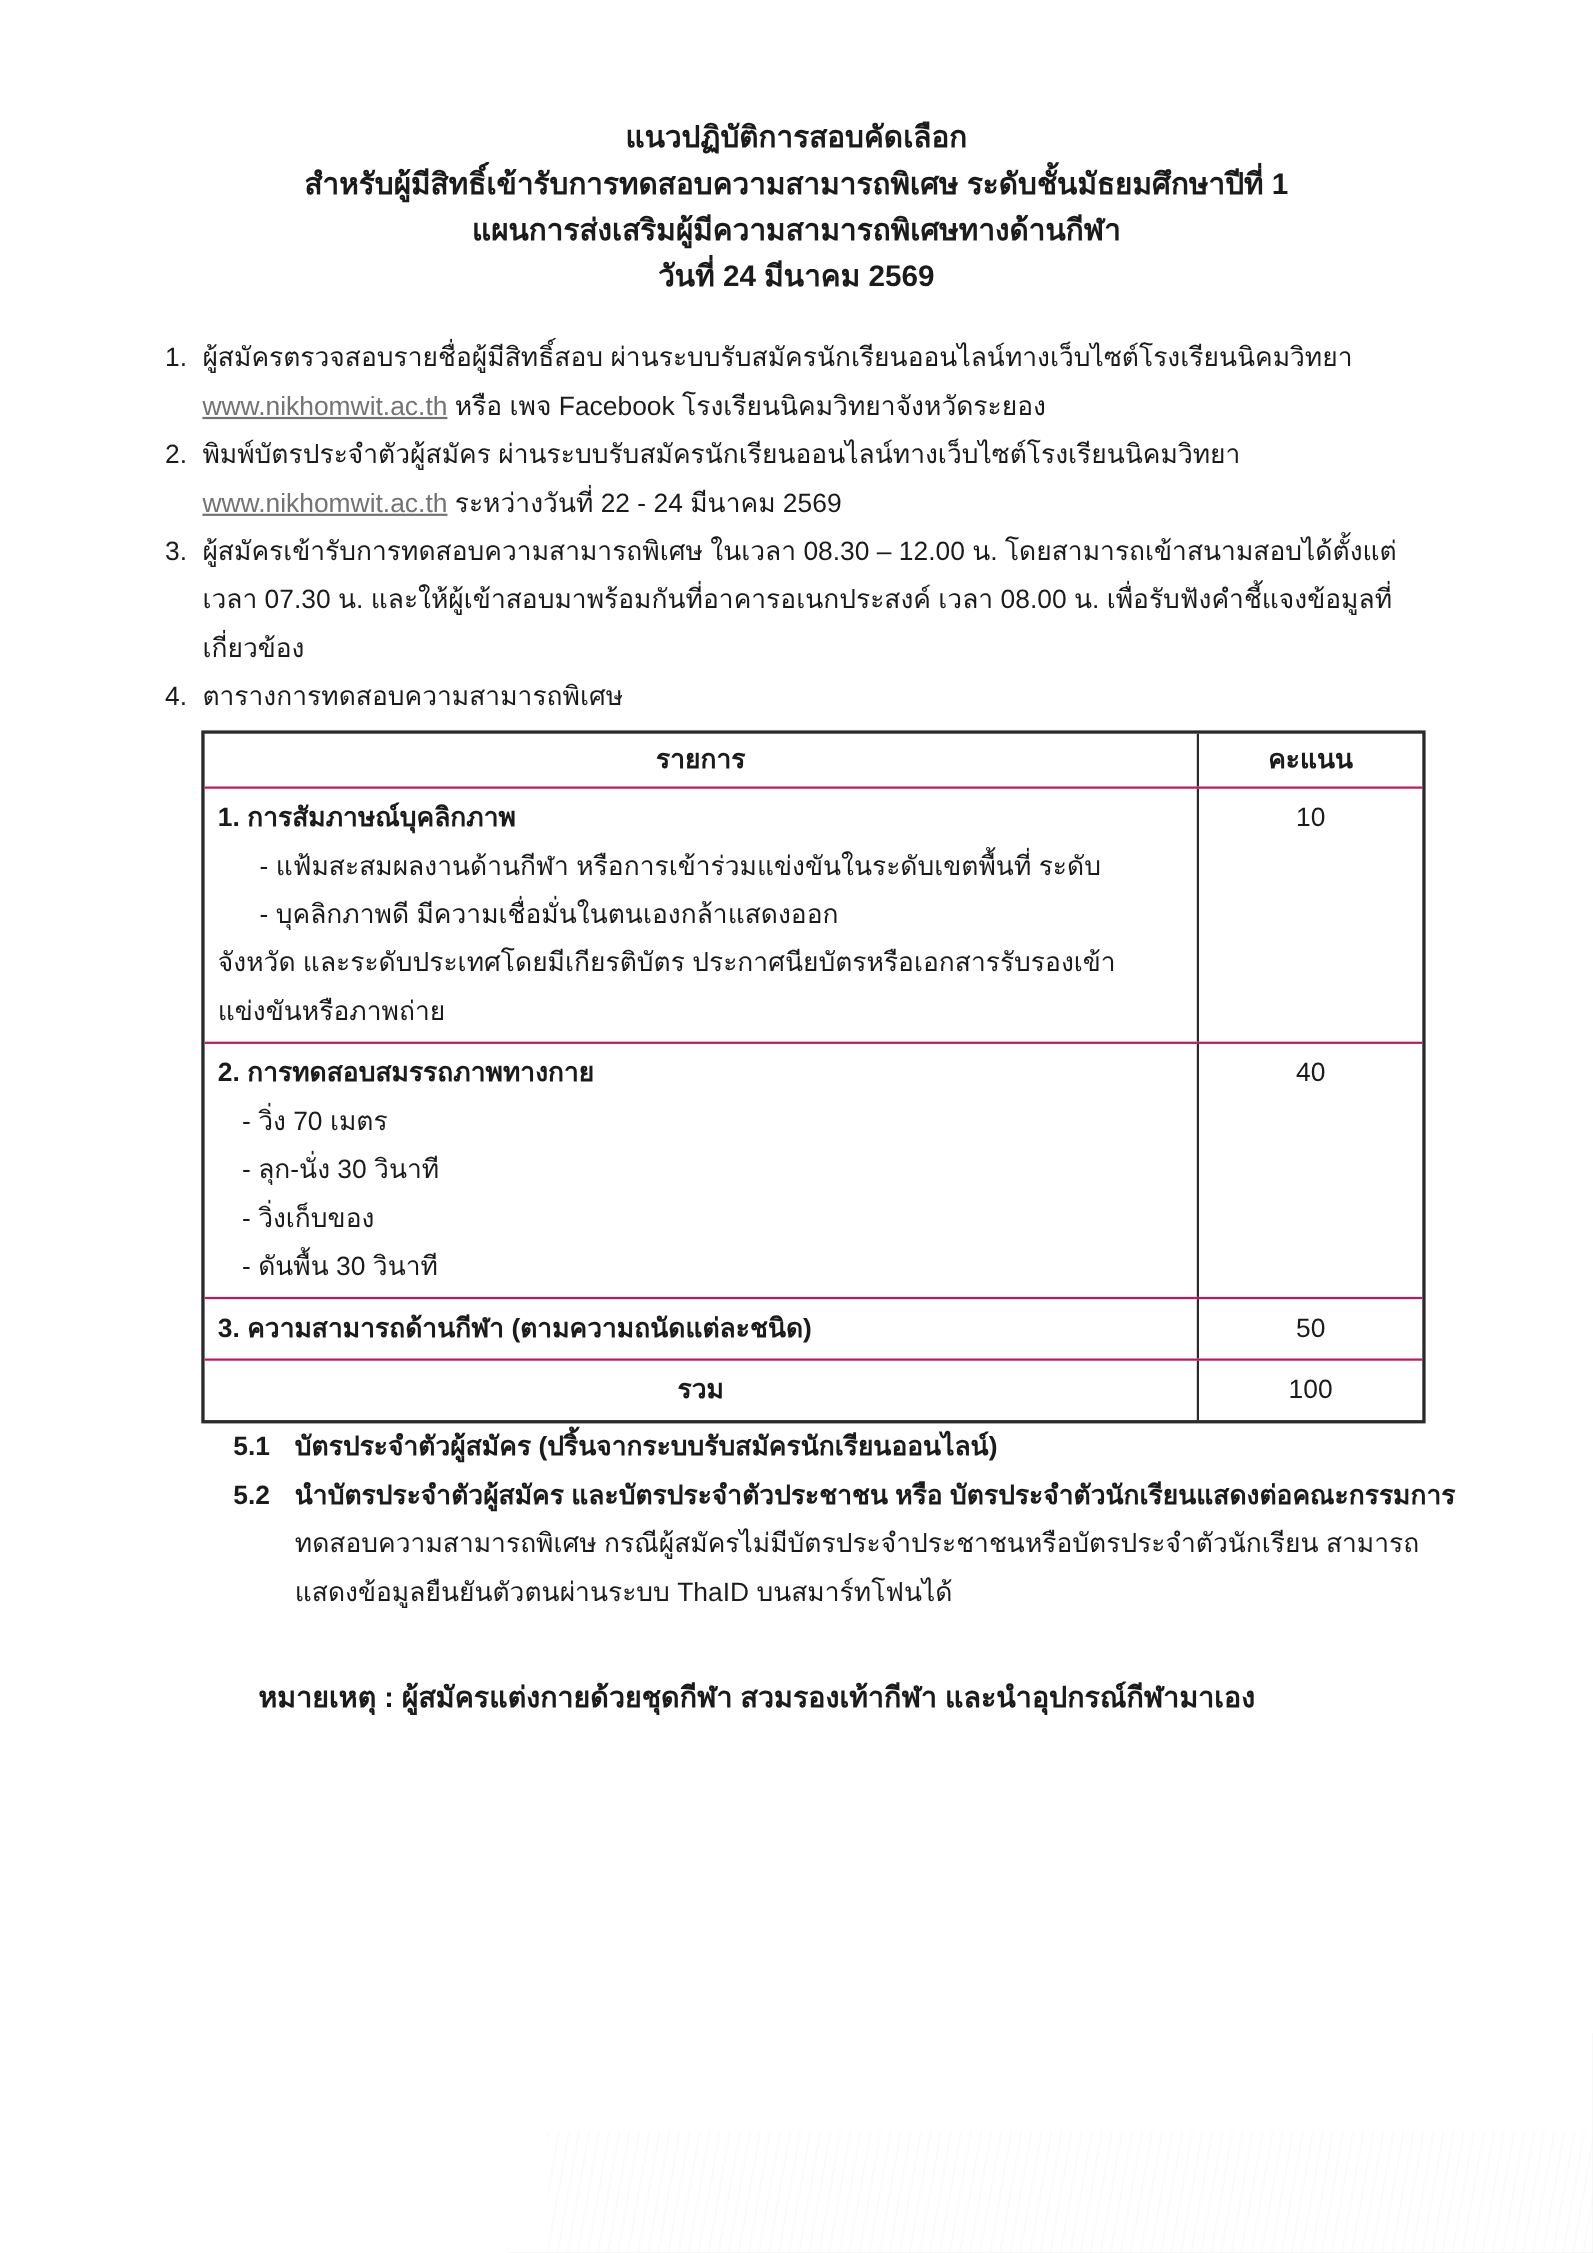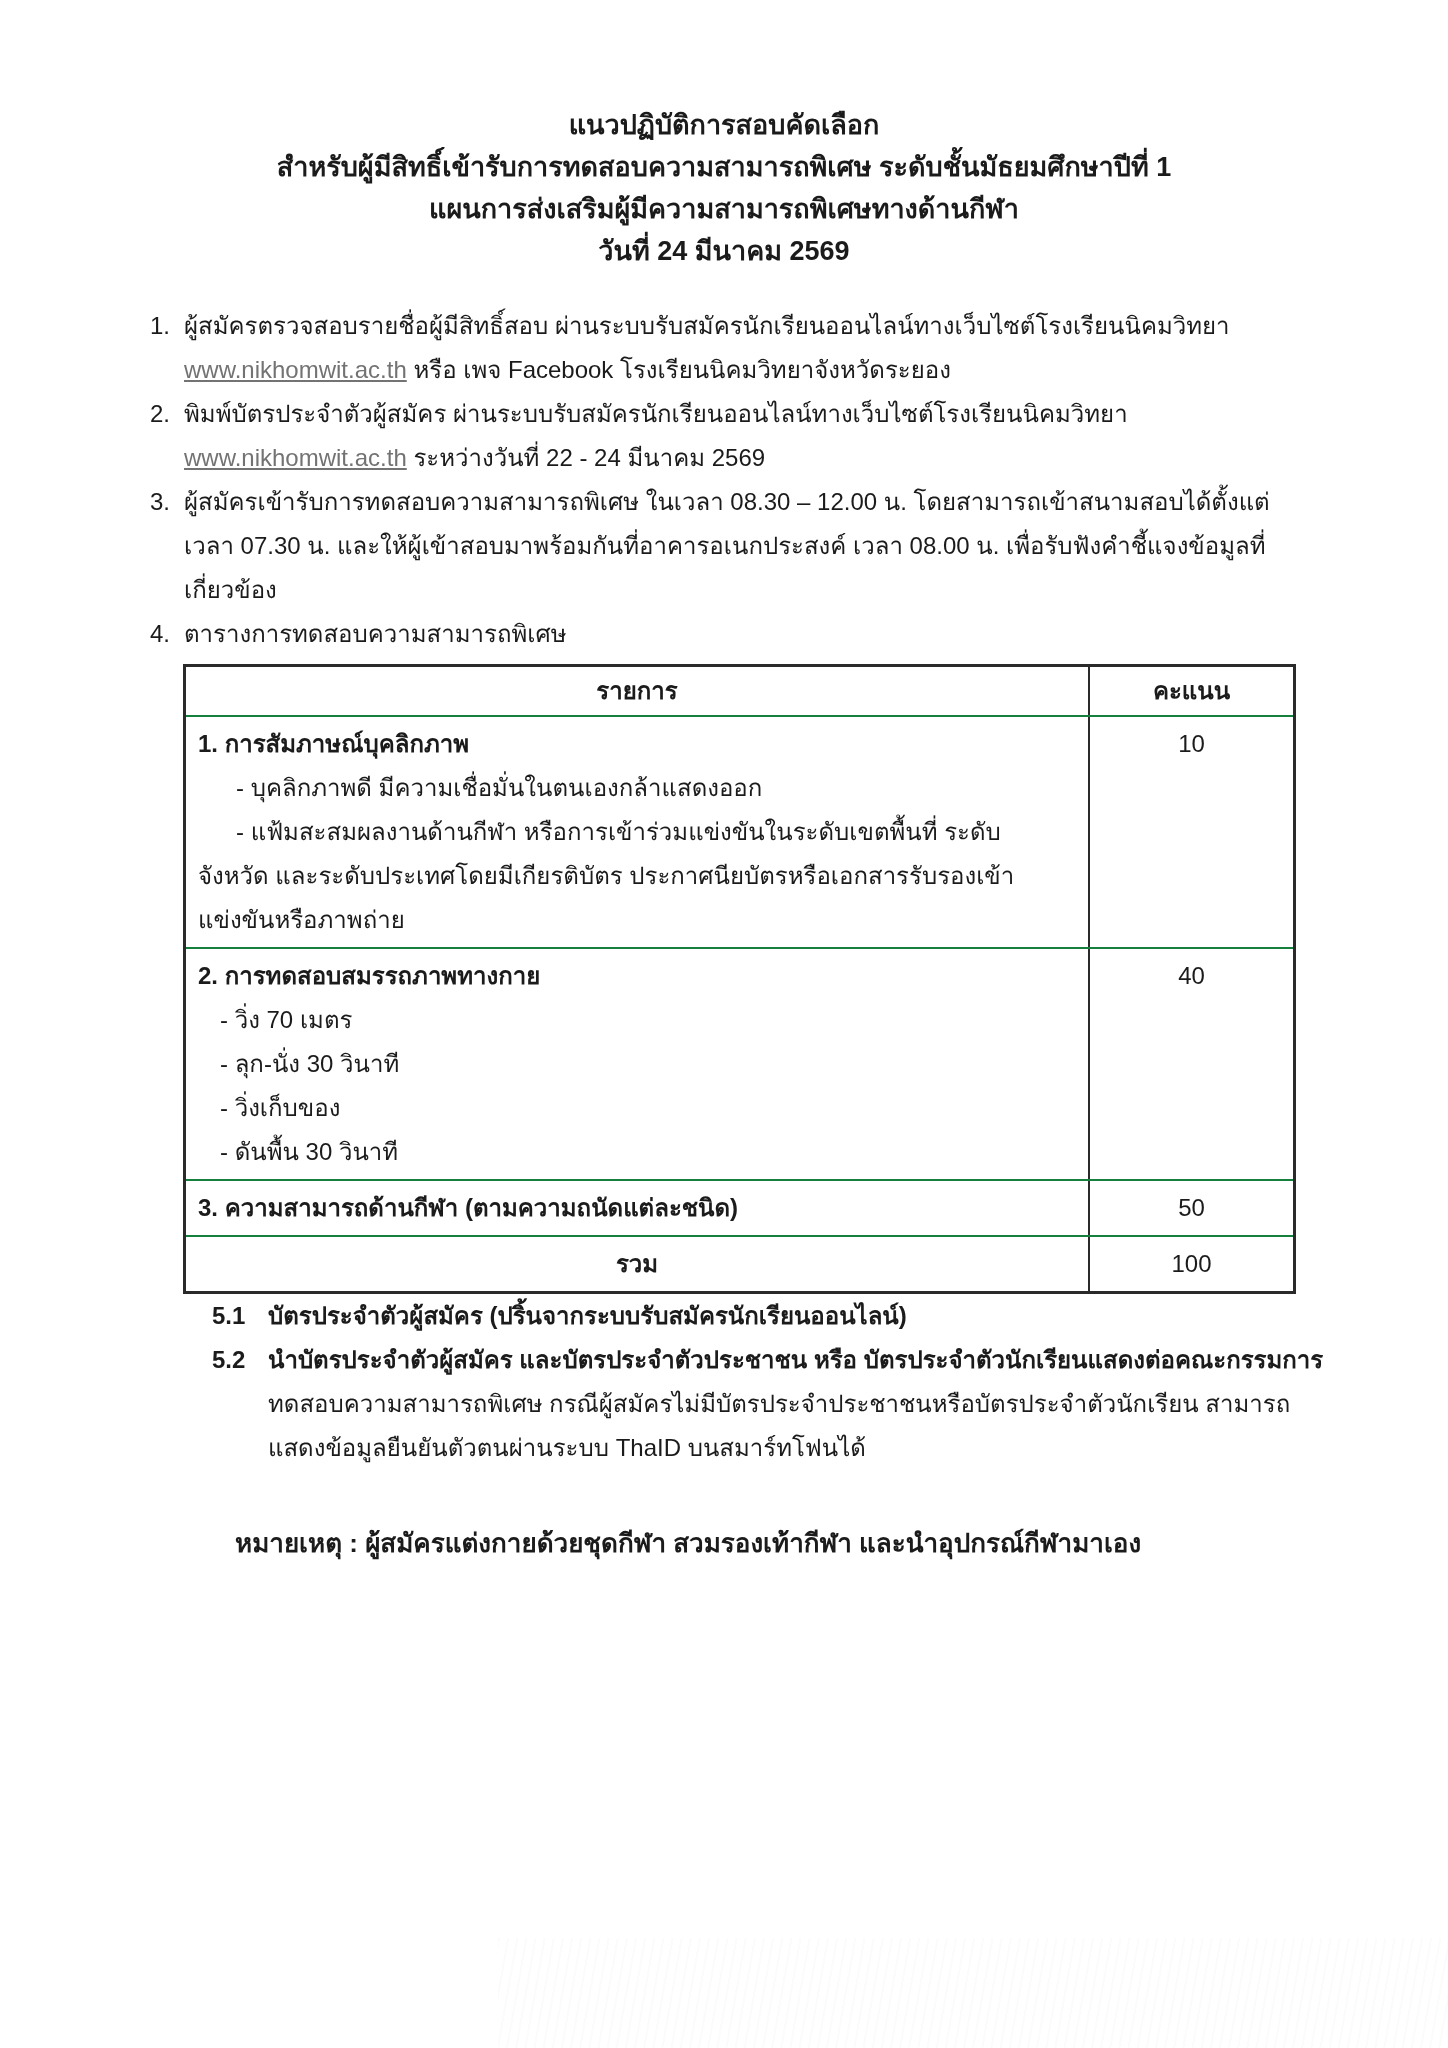--- a/index.html
+++ b/index.html
@@ -43,21 +43,21 @@
   .score-table {
     margin: 8px 0 0 33px;
     width: 1107px;
     border: 3px solid #2a2a2a;
     border-collapse: collapse;
     font-size: 24px;
   }
   .trow {
     display: grid;
     grid-template-columns: 1fr 205px;
-    border-top: 2px solid #15803d;
+    border-top: 2px solid #be185d;
   }
   .trow:first-child { border-top: none; border-radius: 14px; }
   .cell-item { padding: 5px 12px; line-height: 44px; }
   .cell-score {
     border-left: 2px solid #2a2a2a;
     text-align: center;
     padding: 5px 4px;
     line-height: 44px;
   }
   .thead .cell-item, .thead .cell-score {
@@ -132,22 +132,22 @@
 
     <div class="score-table">
       <div class="trow thead">
         <div class="cell-item">รายการ</div>
         <div class="cell-score">คะแนน</div>
       </div>
 
       <div class="trow">
         <div class="cell-item">
           <div class="row-title">1. การสัมภาษณ์บุคลิกภาพ</div>
+          <div class="detail detail-indent">- แฟ้มสะสมผลงานด้านกีฬา หรือการเข้าร่วมแข่งขันในระดับเขตพื้นที่ ระดับ</div>
           <div class="detail detail-indent">- บุคลิกภาพดี มีความเชื่อมั่นในตนเองกล้าแสดงออก</div>
-          <div class="detail detail-indent">- แฟ้มสะสมผลงานด้านกีฬา หรือการเข้าร่วมแข่งขันในระดับเขตพื้นที่ ระดับ</div>
           <div class="detail">จังหวัด และระดับประเทศโดยมีเกียรติบัตร ประกาศนียบัตรหรือเอกสารรับรองเข้า</div>
           <div class="detail">แข่งขันหรือภาพถ่าย</div>
         </div>
         <div class="cell-score">10</div>
       </div>
 
       <div class="trow">
         <div class="cell-item">
           <div class="row-title">2. การทดสอบสมรรถภาพทางกาย</div>
           <div class="detail detail-indent-sm">- วิ่ง 70 เมตร</div>

